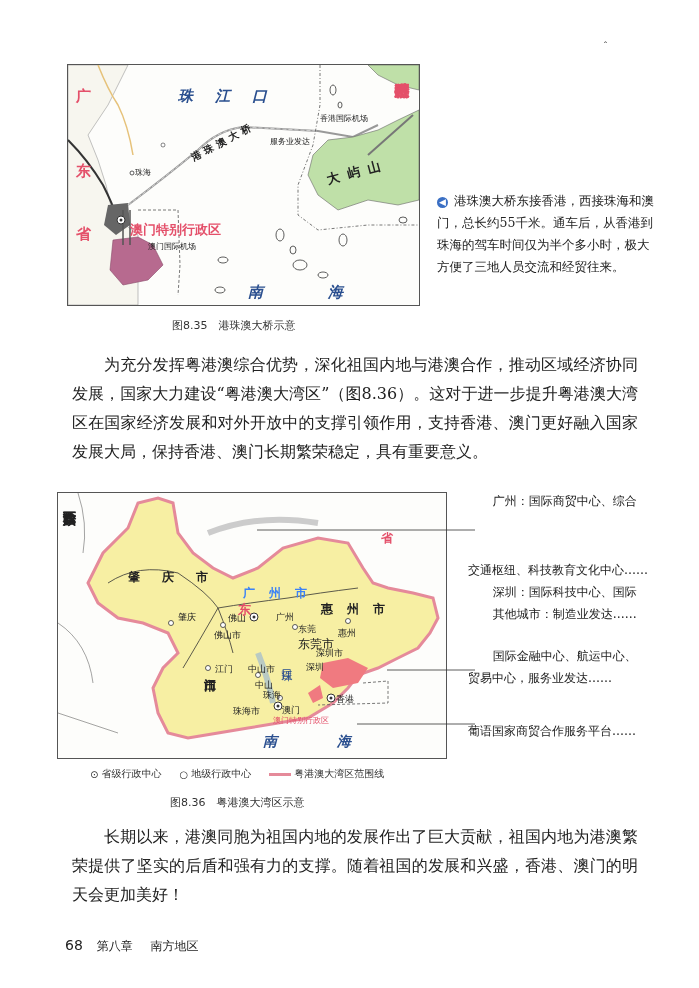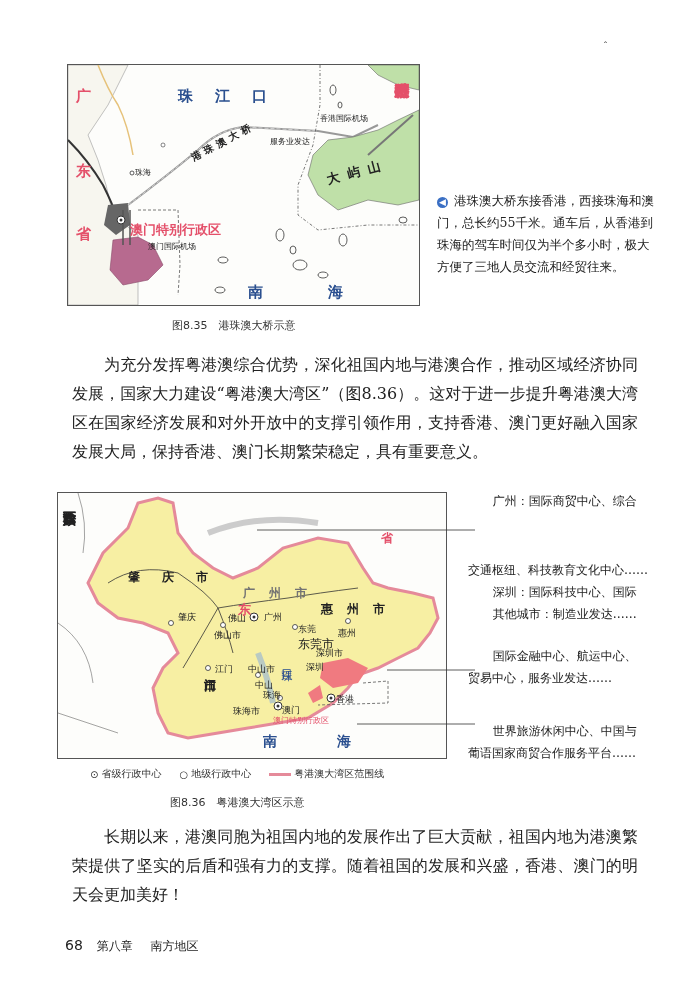--- a/index.html
+++ b/index.html
@@ -7,21 +7,21 @@
     width: 699px; height: 988px; background: #ffffff; position: relative; overflow: hidden;
     font-family: "DejaVu Serif", "Liberation Serif", serif; color: #222;
   }
   .corner-mark { position: absolute; left: 603px; top: 40px; font-size: 10px; color: #333; }
   .map1 {
     position: absolute; left: 67px; top: 64px; width: 351px; height: 240px;
     border: 1px solid #555; background: #fdfdfb; overflow: hidden;
   }
   .map1 svg, .map2 svg { position: absolute; left: 0; top: 0; }
   .lbl { position: absolute; white-space: nowrap; font-family: "DejaVu Sans", sans-serif; }
-  .blue-lg { color: #2a4f8f; font-size: 15px; font-weight: bold; letter-spacing: 22px; }
+  .blue-lg { color: #2a4f8f; font-size: 15px; font-weight: bold; letter-spacing: 22px; font-style: italic; }
   .red-lg { color: #e4506a; font-size: 15px; font-weight: bold; }
   .small { font-size: 8px; color: #222; }
   .vert { writing-mode: vertical-rl; text-orientation: upright; }
   .side-note {
     position: absolute; left: 437px; top: 190px; width: 220px; font-size: 12.5px; line-height: 22px; color: #222;
   }
   .side-note .arrow {
     display: inline-block; width: 11px; height: 11px; border-radius: 50%; background: #3a6fc4; color: #fff;
     font-size: 9px; line-height: 11px; text-align: center; margin-right: 6px; vertical-align: 0;
   }
@@ -122,27 +122,27 @@
     </g>
     <circle cx="196" cy="124" r="4" fill="#fff" stroke="#333" stroke-width="1"></circle>
       <circle cx="196" cy="124" r="1.5" fill="#333"></circle>
     <circle cx="220" cy="213" r="4" fill="#fff" stroke="#333" stroke-width="1"></circle>
       <circle cx="220" cy="213" r="1.5" fill="#333"></circle>
     <circle cx="273" cy="205" r="4" fill="#fff" stroke="#333" stroke-width="1"></circle>
       <circle cx="273" cy="205" r="1.5" fill="#333"></circle>
   </svg>
   <div class="lbl vert" style="left:4px; top:8px; font-size:13px; font-weight:bold; line-height:14px; color:#222;">广西壮族自治区</div>
   <div class="lbl" style="left:70px; top:76px; font-size:12px; font-weight:bold; letter-spacing:22px; color:#222;">肇庆市</div>
-  <div class="lbl" style="left:185px; top:92px; font-size:12px; font-weight:bold; letter-spacing:14px; color:#737373;">广州市</div>
+  <div class="lbl" style="left:185px; top:92px; font-size:12px; font-weight:bold; letter-spacing:14px; color:#3b82f6;">广州市</div>
   <div class="lbl" style="left:263px; top:108px; font-size:12px; font-weight:bold; letter-spacing:14px; color:#222;">惠州市</div>
   <div class="lbl red-lg" style="left:180px; top:108px; font-size:13px;">东</div>
   <div class="lbl red-lg" style="left:323px; top:37px; font-size:12px;">省</div>
   <div class="lbl small" style="left:120px; top:118px; font-size:9px;">肇庆</div>
   <div class="lbl small" style="left:170px; top:119px; font-size:9px;">佛山</div>
-  <div class="lbl small" style="left:206px; top:118px; font-size:9px;">广州</div>
+  <div class="lbl small" style="left:218px; top:118px; font-size:9px;">广州</div>
   <div class="lbl small" style="left:156px; top:136px; font-size:9px;">佛山市</div>
   <div class="lbl small" style="left:240px; top:130px; font-size:9px;">东莞</div>
   <div class="lbl small" style="left:240px; top:143px; font-size:12px;">东莞市</div>
   <div class="lbl small" style="left:280px; top:134px; font-size:9px;">惠州</div>
   <div class="lbl small" style="left:157px; top:170px; font-size:9px;">江门</div>
   <div class="lbl small" style="left:190px; top:170px; font-size:9px;">中山市</div>
   <div class="lbl small" style="left:197px; top:186px; font-size:9px;">中山</div>
   <div class="lbl small" style="left:205px; top:196px; font-size:9px;">珠海</div>
   <div class="lbl small" style="left:175px; top:212px; font-size:9px;">珠海市</div>
   <div class="lbl small" style="left:224px; top:211px; font-size:9px;">澳门</div>
@@ -167,21 +167,20 @@
   <span class="first">深圳：国际科技中心、国际</span>
   <span class="first">其他城市：制造业发达……</span>
 </div>
 
 <div class="callout" style="top:645px;">
   <span class="first">国际金融中心、航运中心、</span>
   <span style="display:block; margin-left:-8px;">贸易中心，服务业发达……</span>
 </div>
 
 <div class="callout" style="top:720px;">
-  <span class="first">世界旅游休闲中心、中国与</span>
   <span style="display:block; margin-left:-8px;">葡语国家商贸合作服务平台……</span>
 </div>
 
 <div class="legend">
   <span class="item">
     <span>⊙</span>
     <span>省级行政中心</span>
   </span>
   <span class="item">
     <span>○</span>

